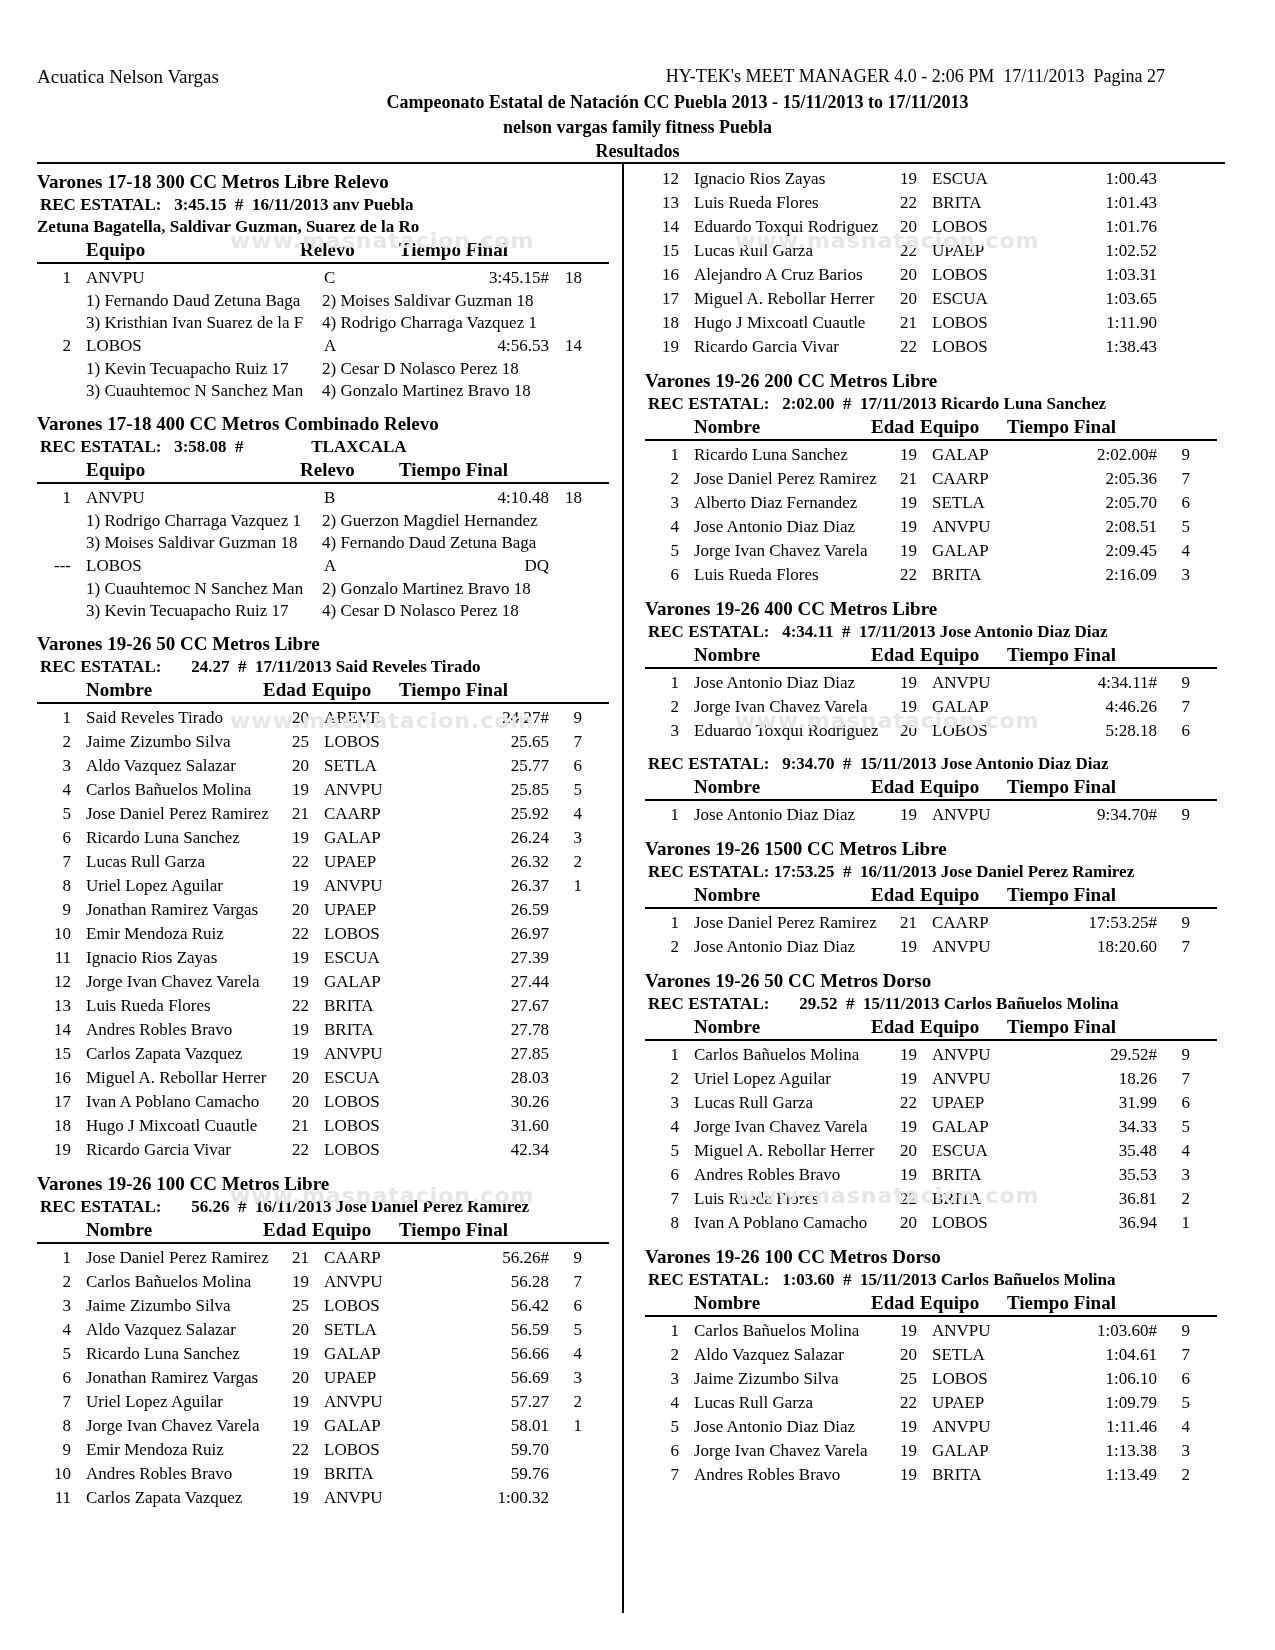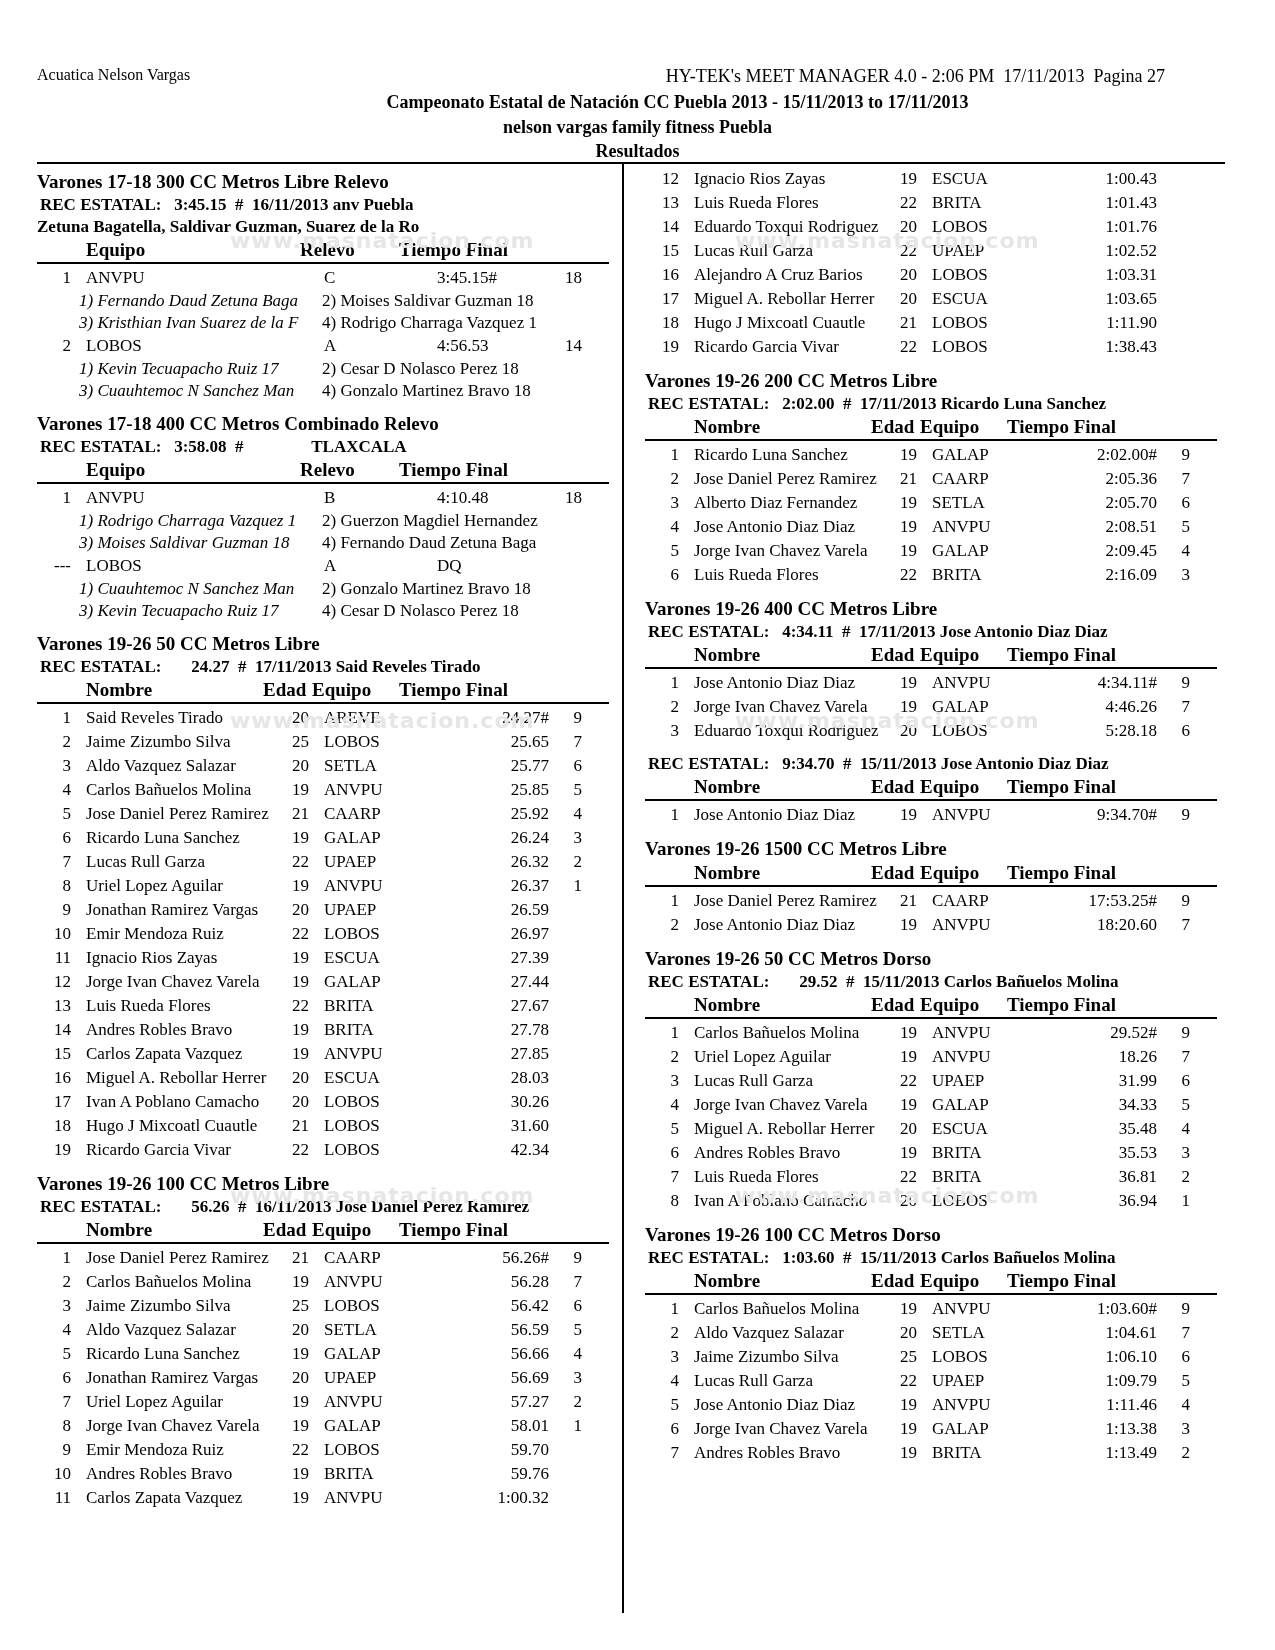--- a/index.html
+++ b/index.html
@@ -1,17 +1,17 @@
 <!DOCTYPE html>
 <html><head>
 <meta charset="utf-8">
 <style>
   html, body { margin:0; padding:0; background:#ffffff; }
   body { width:1275px; height:1650px; position:relative; font-family:"Liberation Serif", "DejaVu Serif", serif; color:#000; overflow:hidden; }
-  .hdr-left { position:absolute; left:37px; top:66px; font-size:16px; }
+  .hdr-left { position:absolute; left:37px; top:66px; font-size:19px; }
   .hdr-right { position:absolute; right:110px; top:66px; font-size:18px; white-space:pre; }
   .hdr-title { position:absolute; left:0; width:1275px; text-align:center; font-weight:bold; font-size:18px; }
   .t1 { top:92px;margin-left:40px; } .t2 { top:117px; } .t3 { top:141px; }
   .top-rule { position:absolute; left:37px; width:1188px; top:162px; border-top:2px solid #000; }
   .col-divider { position:absolute; left:622px; top:163px; height:1450px; border-left:2px solid #000; }
   .col { position:absolute; width:572px; }
   .col-left { left:37px; top:170px; }
   .col-right { left:645px; top:167px; }
   .ev { margin-bottom:10px; }
   .ev-title { font-weight:bold; font-size:19px; line-height:24px; }
@@ -21,24 +21,24 @@
   .colhdr span { position:absolute; top:1px; }
   .row { position:relative; height:24px; font-size:17px; line-height:24px; white-space:nowrap; }
   .row span { position:absolute; top:0; }
   .c-place { width:34px; text-align:right; left:0; }
   .c-name { left:49px; width:200px; overflow:hidden; }
   .c-age { left:255px; }
   .c-team { left:287px; }
   .c-time { left:400px; width:112px; text-align:right; }
   .c-pts { left:525px; width:20px; text-align:right; }
   .c-relay { left:287px; }
-  .c-rtime { left:400px; width:112px; text-align:left; }
+  .c-rtime { left:400px; width:112px; text-align:right; }
   .swimmer-row { position:relative; height:22px; font-size:17px; line-height:22px; white-space:nowrap; }
   .swimmer-row span { position:absolute; top:0; overflow:hidden; }
-  .sw-a { left:42px; width:232px;font-style:italic; }
+  .sw-a { left:49px; width:232px; }
   .sw-b { left:285px; width:270px; }
   .hn-name { left:49px; } .hn-age { left:226px; } .hn-team { left:275px; } .hn-time { left:362px; }
   .hn-relay { left:263px; }
   .watermark { position:absolute; color:#e6e6e6; font-family:"DejaVu Sans", sans-serif; font-weight:bold; font-size:22px; letter-spacing:1px; pointer-events:none; }
 </style>
 </head>
 <body>
 
 <div class="hdr-left">Acuatica Nelson Vargas</div>
 <div class="hdr-right">HY-TEK's MEET MANAGER 4.0 - 2:06 PM  17/11/2013  Pagina 27</div>
@@ -560,20 +560,21 @@
         <span class="c-place">1</span>
         <span class="c-name">Jose Antonio Diaz Diaz</span>
         <span class="c-age">19</span>
         <span class="c-team">ANVPU</span>
         <span class="c-time">9:34.70#</span>
         <span class="c-pts">9</span>
       </div>
     </div>
     <div class="ev">
       <div class="ev-title">Varones 19-26 1500 CC Metros Libre</div>
+      <div class="ev-rec">REC ESTATAL: 17:53.25  #  16/11/2013 Jose Daniel Perez Ramirez</div>
       <div class="colhdr">
         <span class="hn-name">Nombre</span>
         <span class="hn-age">Edad</span>
         <span class="hn-team">Equipo</span>
         <span class="hn-time">Tiempo Final</span>
       </div>
       <div class="row">
         <span class="c-place">1</span>
         <span class="c-name">Jose Daniel Perez Ramirez</span>
         <span class="c-age">21</span>

